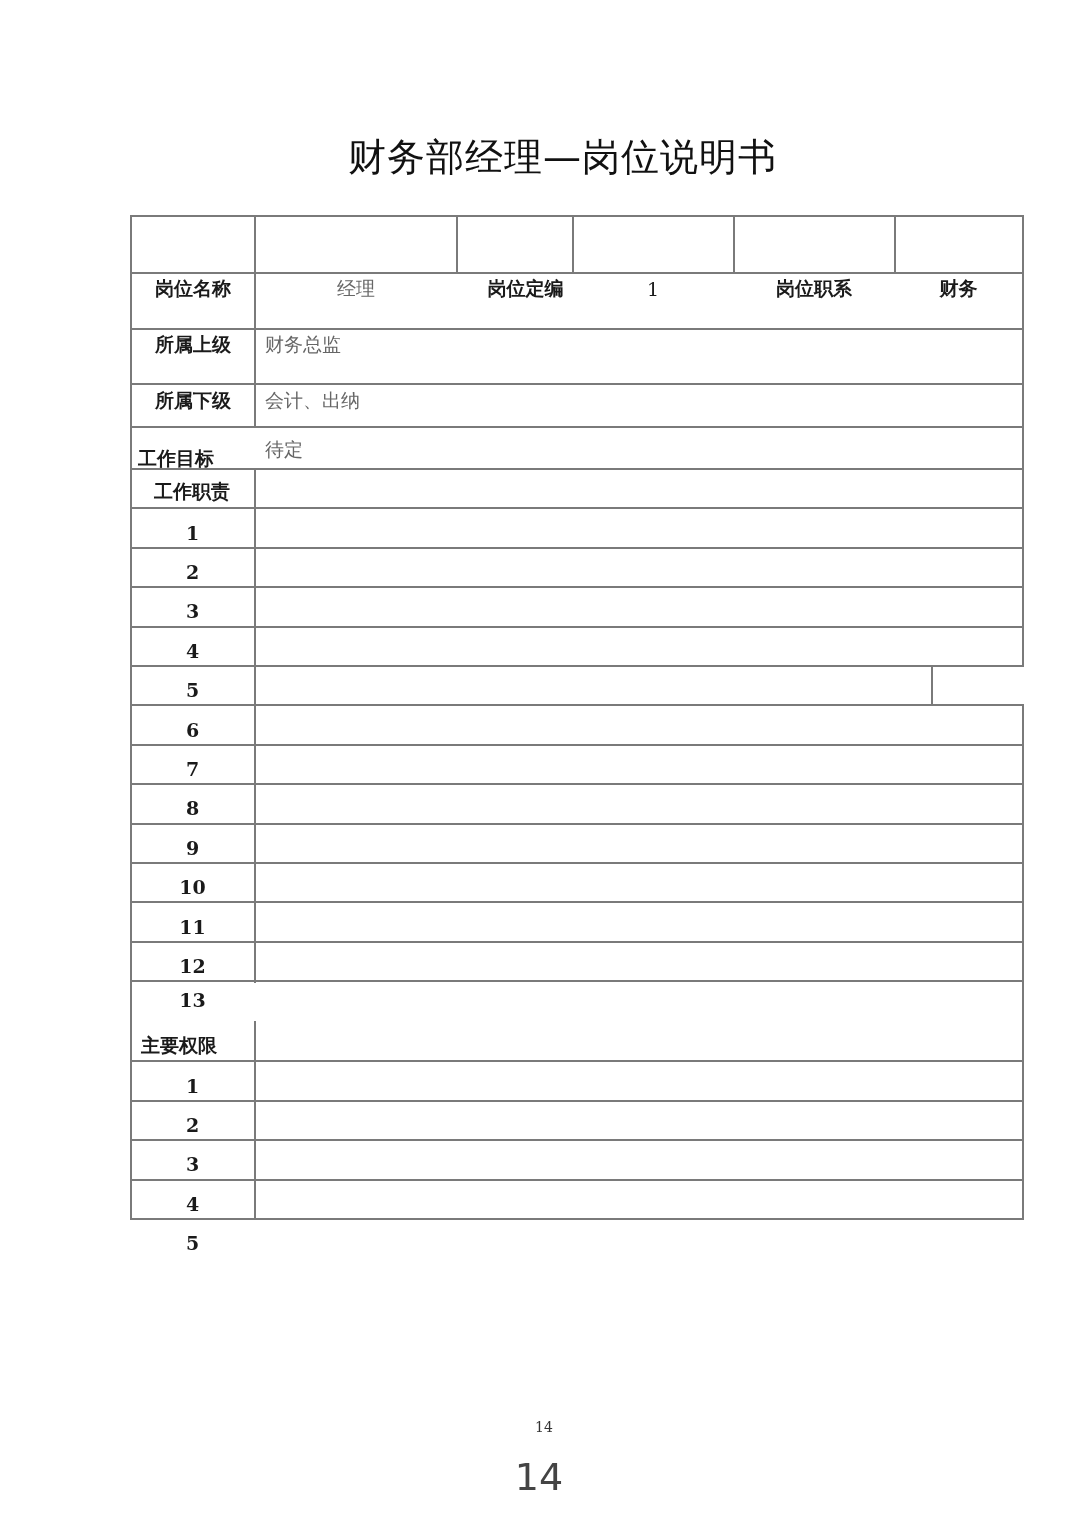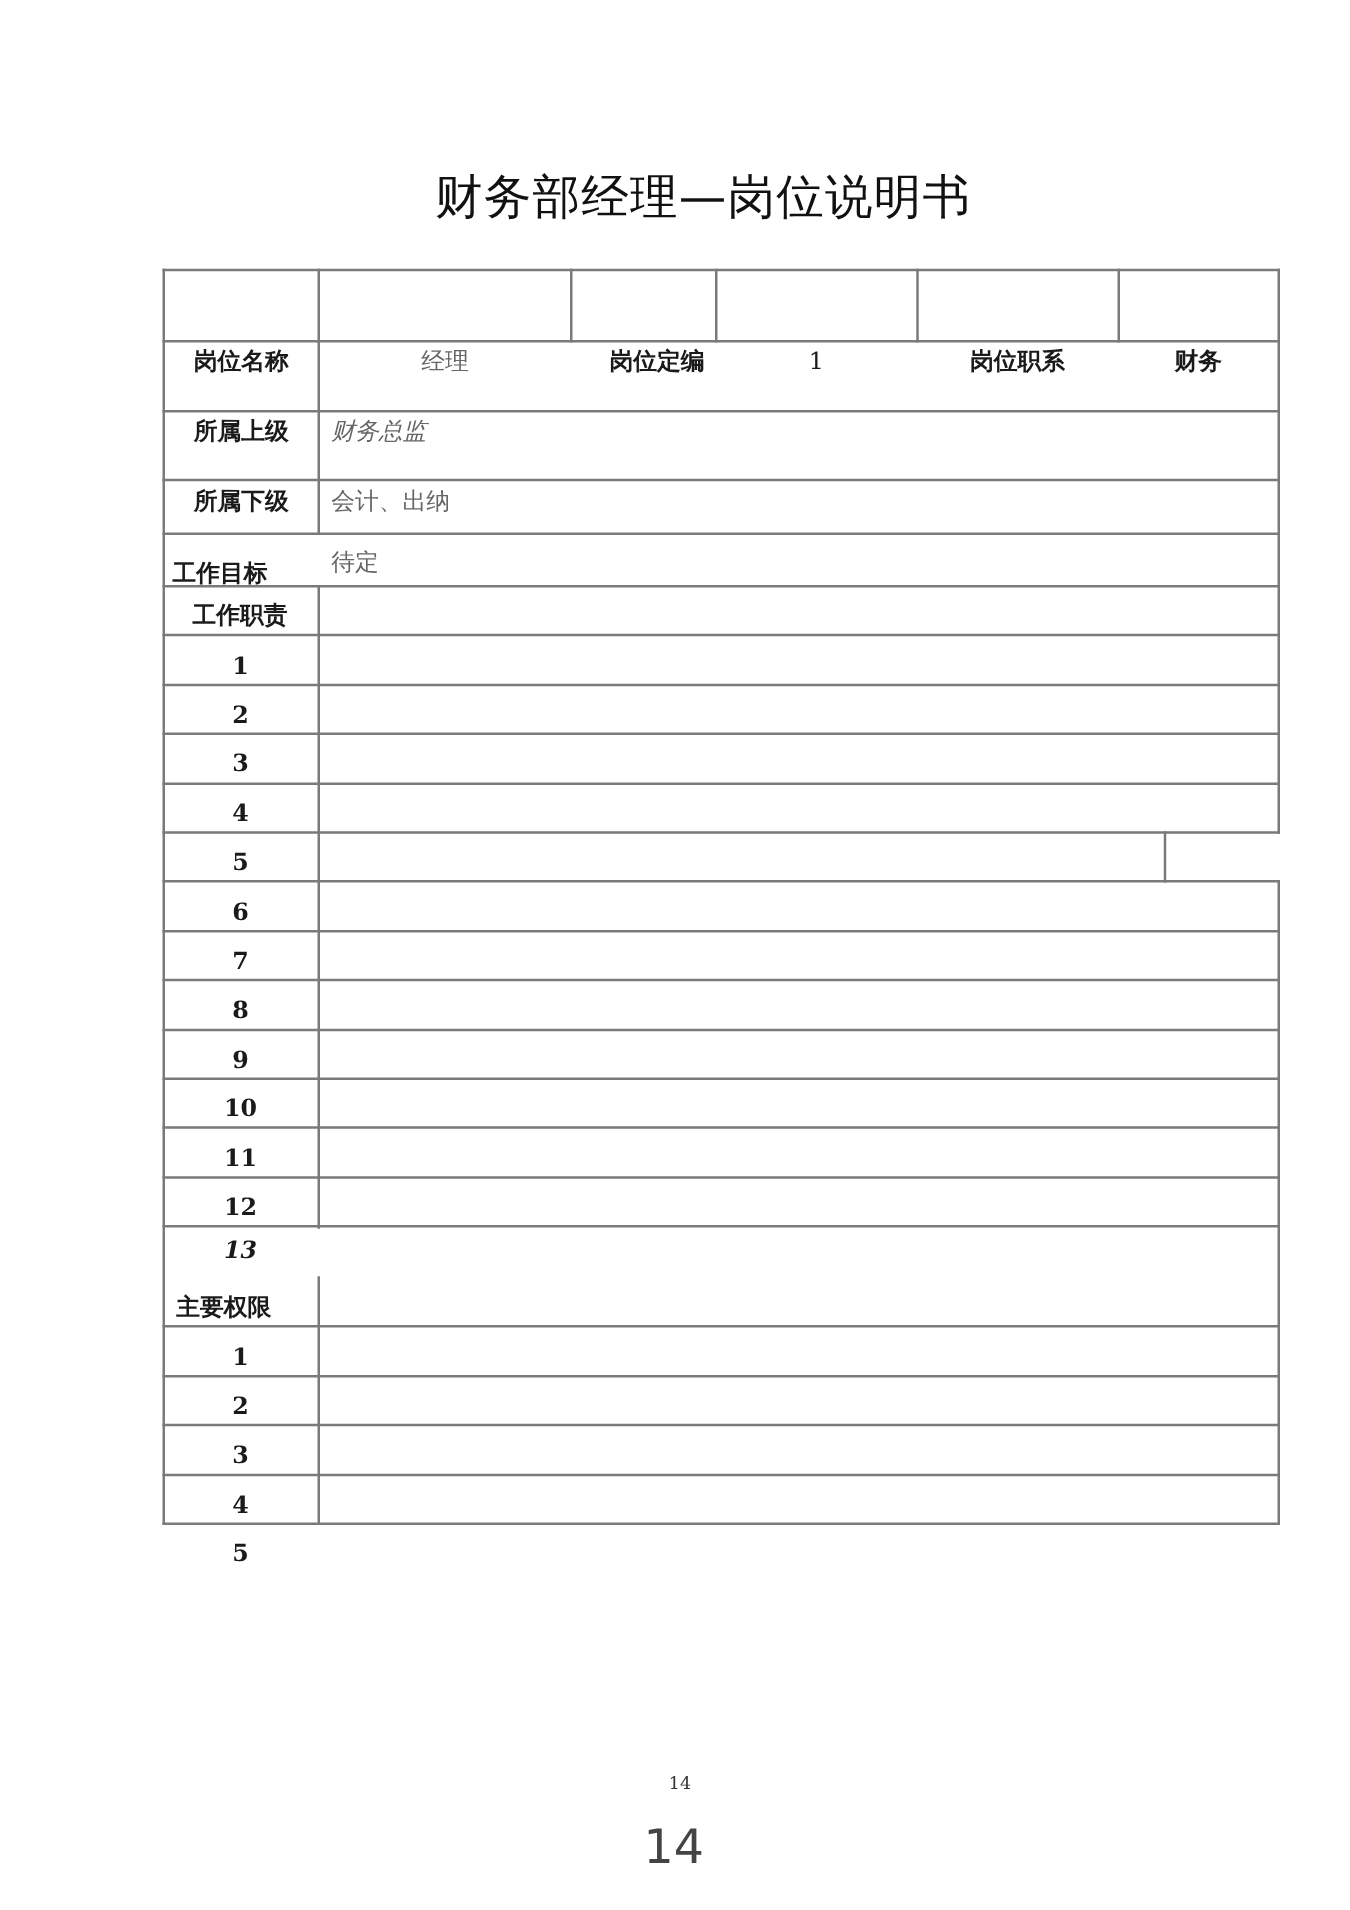--- a/index.html
+++ b/index.html
@@ -26,21 +26,21 @@
 <div id="table">
 
   <div class="cell lbl center" style="left:131px;top:216px;width:124px;height:57px;">岗位名称</div>
   <div class="cell val center" style="left:256px;top:216px;width:200px;height:57px;">经理</div>
   <div class="cell lbl center" style="left:457px;top:216px;width:137px;height:57px;">岗位定编</div>
   <div class="cell num center" style="left:573px;top:216px;width:160px;height:57px;font-weight:normal;">1</div>
   <div class="cell lbl center" style="left:734px;top:216px;width:160px;height:57px;">岗位职系</div>
   <div class="cell lbl center" style="left:895px;top:216px;width:127px;height:57px;font-family:Liberation Serif, serif;">财务</div>
 
   <div class="cell lbl center" style="left:131px;top:273px;width:124px;height:56px;">所属上级</div>
-  <div class="cell val" style="left:265px;top:273px;width:750px;height:56px;font-style:italic;">财务总监</div>
+  <div class="cell val" style="left:265px;top:273px;width:750px;height:56px;">财务总监</div>
   <div class="cell lbl center" style="left:131px;top:329px;width:124px;height:55px;">所属下级</div>
   <div class="cell val" style="left:265px;top:329px;width:750px;height:55px;">会计、出纳</div>
   <div class="cell lbl center" style="left:114px;top:384px;width:124px;height:61px;">工作目标</div>
   <div class="cell val" style="left:265px;top:384px;width:750px;height:43px;">待定</div>
 
   <div class="cell lbl" style="left:154px;top:427px;width:880px;height:42px;">工作职责</div>
 
   <div id="resp-rows">
       <div>
         <div class="cell num" style="left:131px;top:469px;width:123px;height:39.4px;">1</div>
@@ -84,21 +84,21 @@
       </div>
       <div>
         <div class="cell num" style="left:131px;top:863px;width:123px;height:39.4px;">11</div>
         <div class="cell val" style="left:264px;top:863px;width:756px;height:39.4px;"></div>
       </div>
       <div>
         <div class="cell num" style="left:131px;top:902.4px;width:123px;height:39.4px;">12</div>
         <div class="cell val" style="left:264px;top:902.4px;width:756px;height:39.4px;"></div>
       </div>
       <div>
-        <div class="cell num" style="left:131px;top:941.8px;width:123px;height:28px;font-style:italic;">13</div>
+        <div class="cell num" style="left:131px;top:941.8px;width:123px;height:28px;">13</div>
         <div class="cell val" style="left:264px;top:941.8px;width:756px;height:39.4px;"></div>
       </div>
     </div>
 
   <div class="cell lbl" style="left:141px;top:982px;width:880px;height:40px;">主要权限</div>
 
   <div id="auth-rows">
       <div>
         <div class="cell num" style="left:131px;top:1022px;width:123px;height:39.4px;">1</div>
         <div class="cell val" style="left:264px;top:1022px;width:756px;height:39.4px;"></div>

